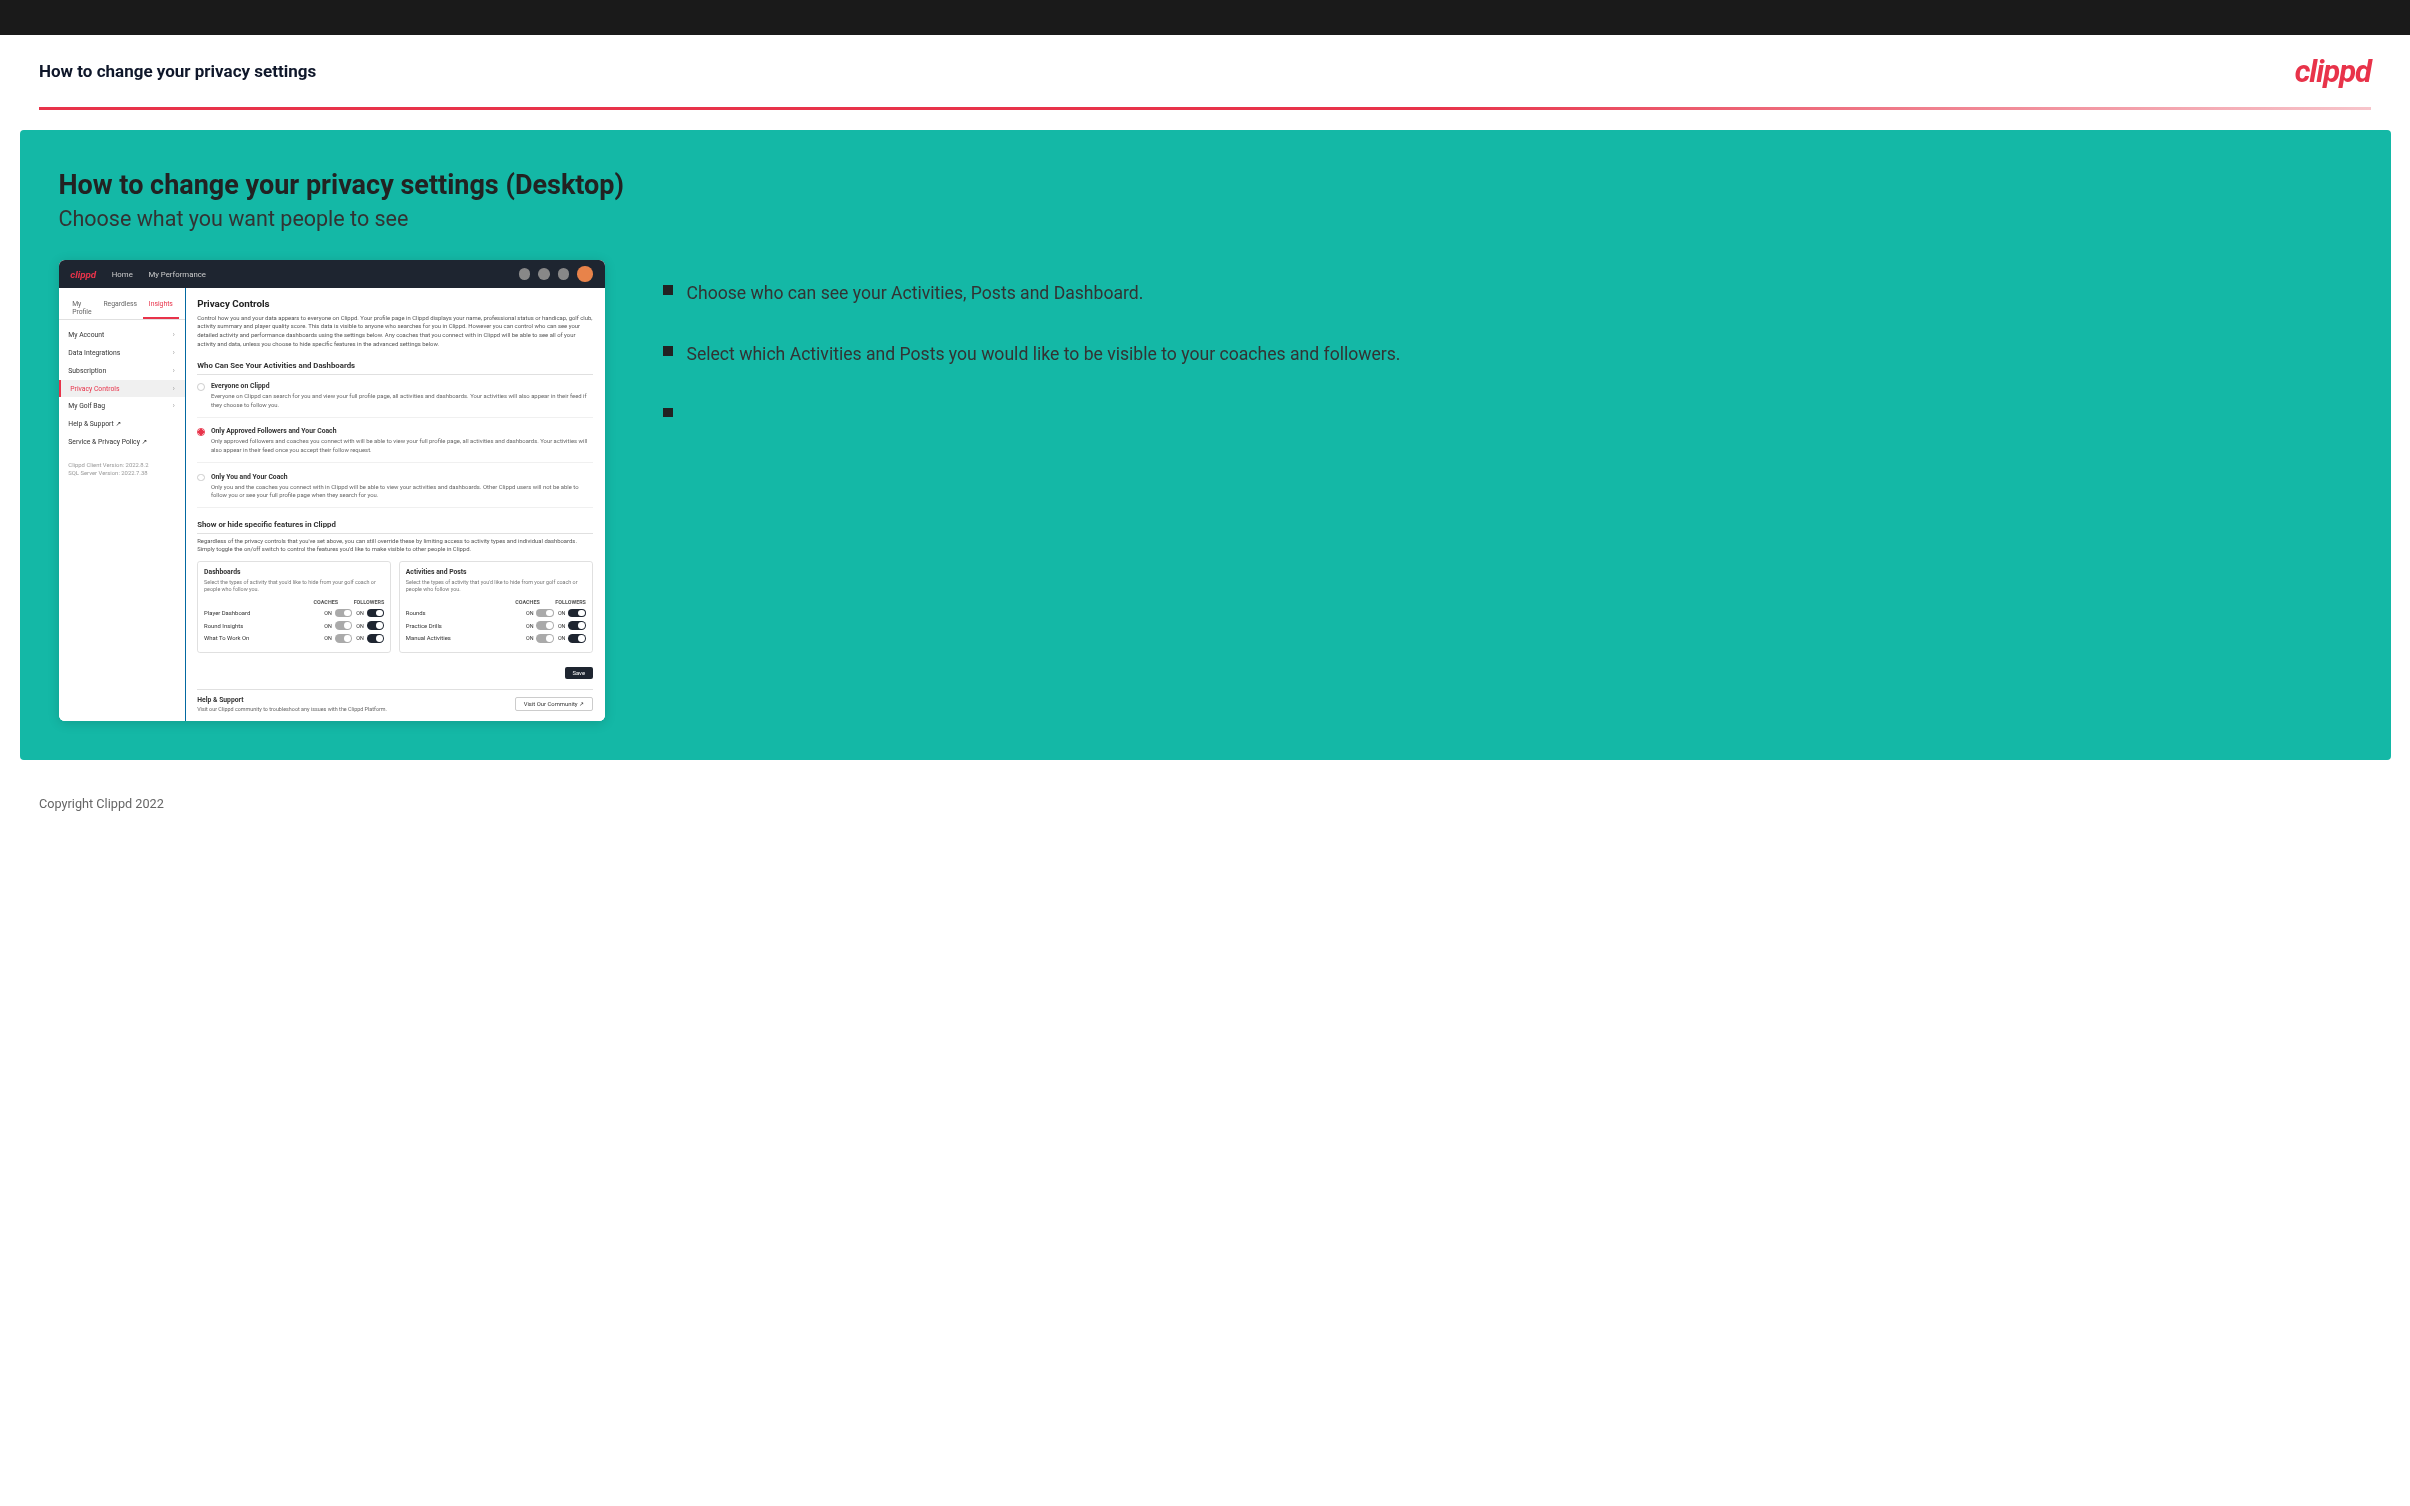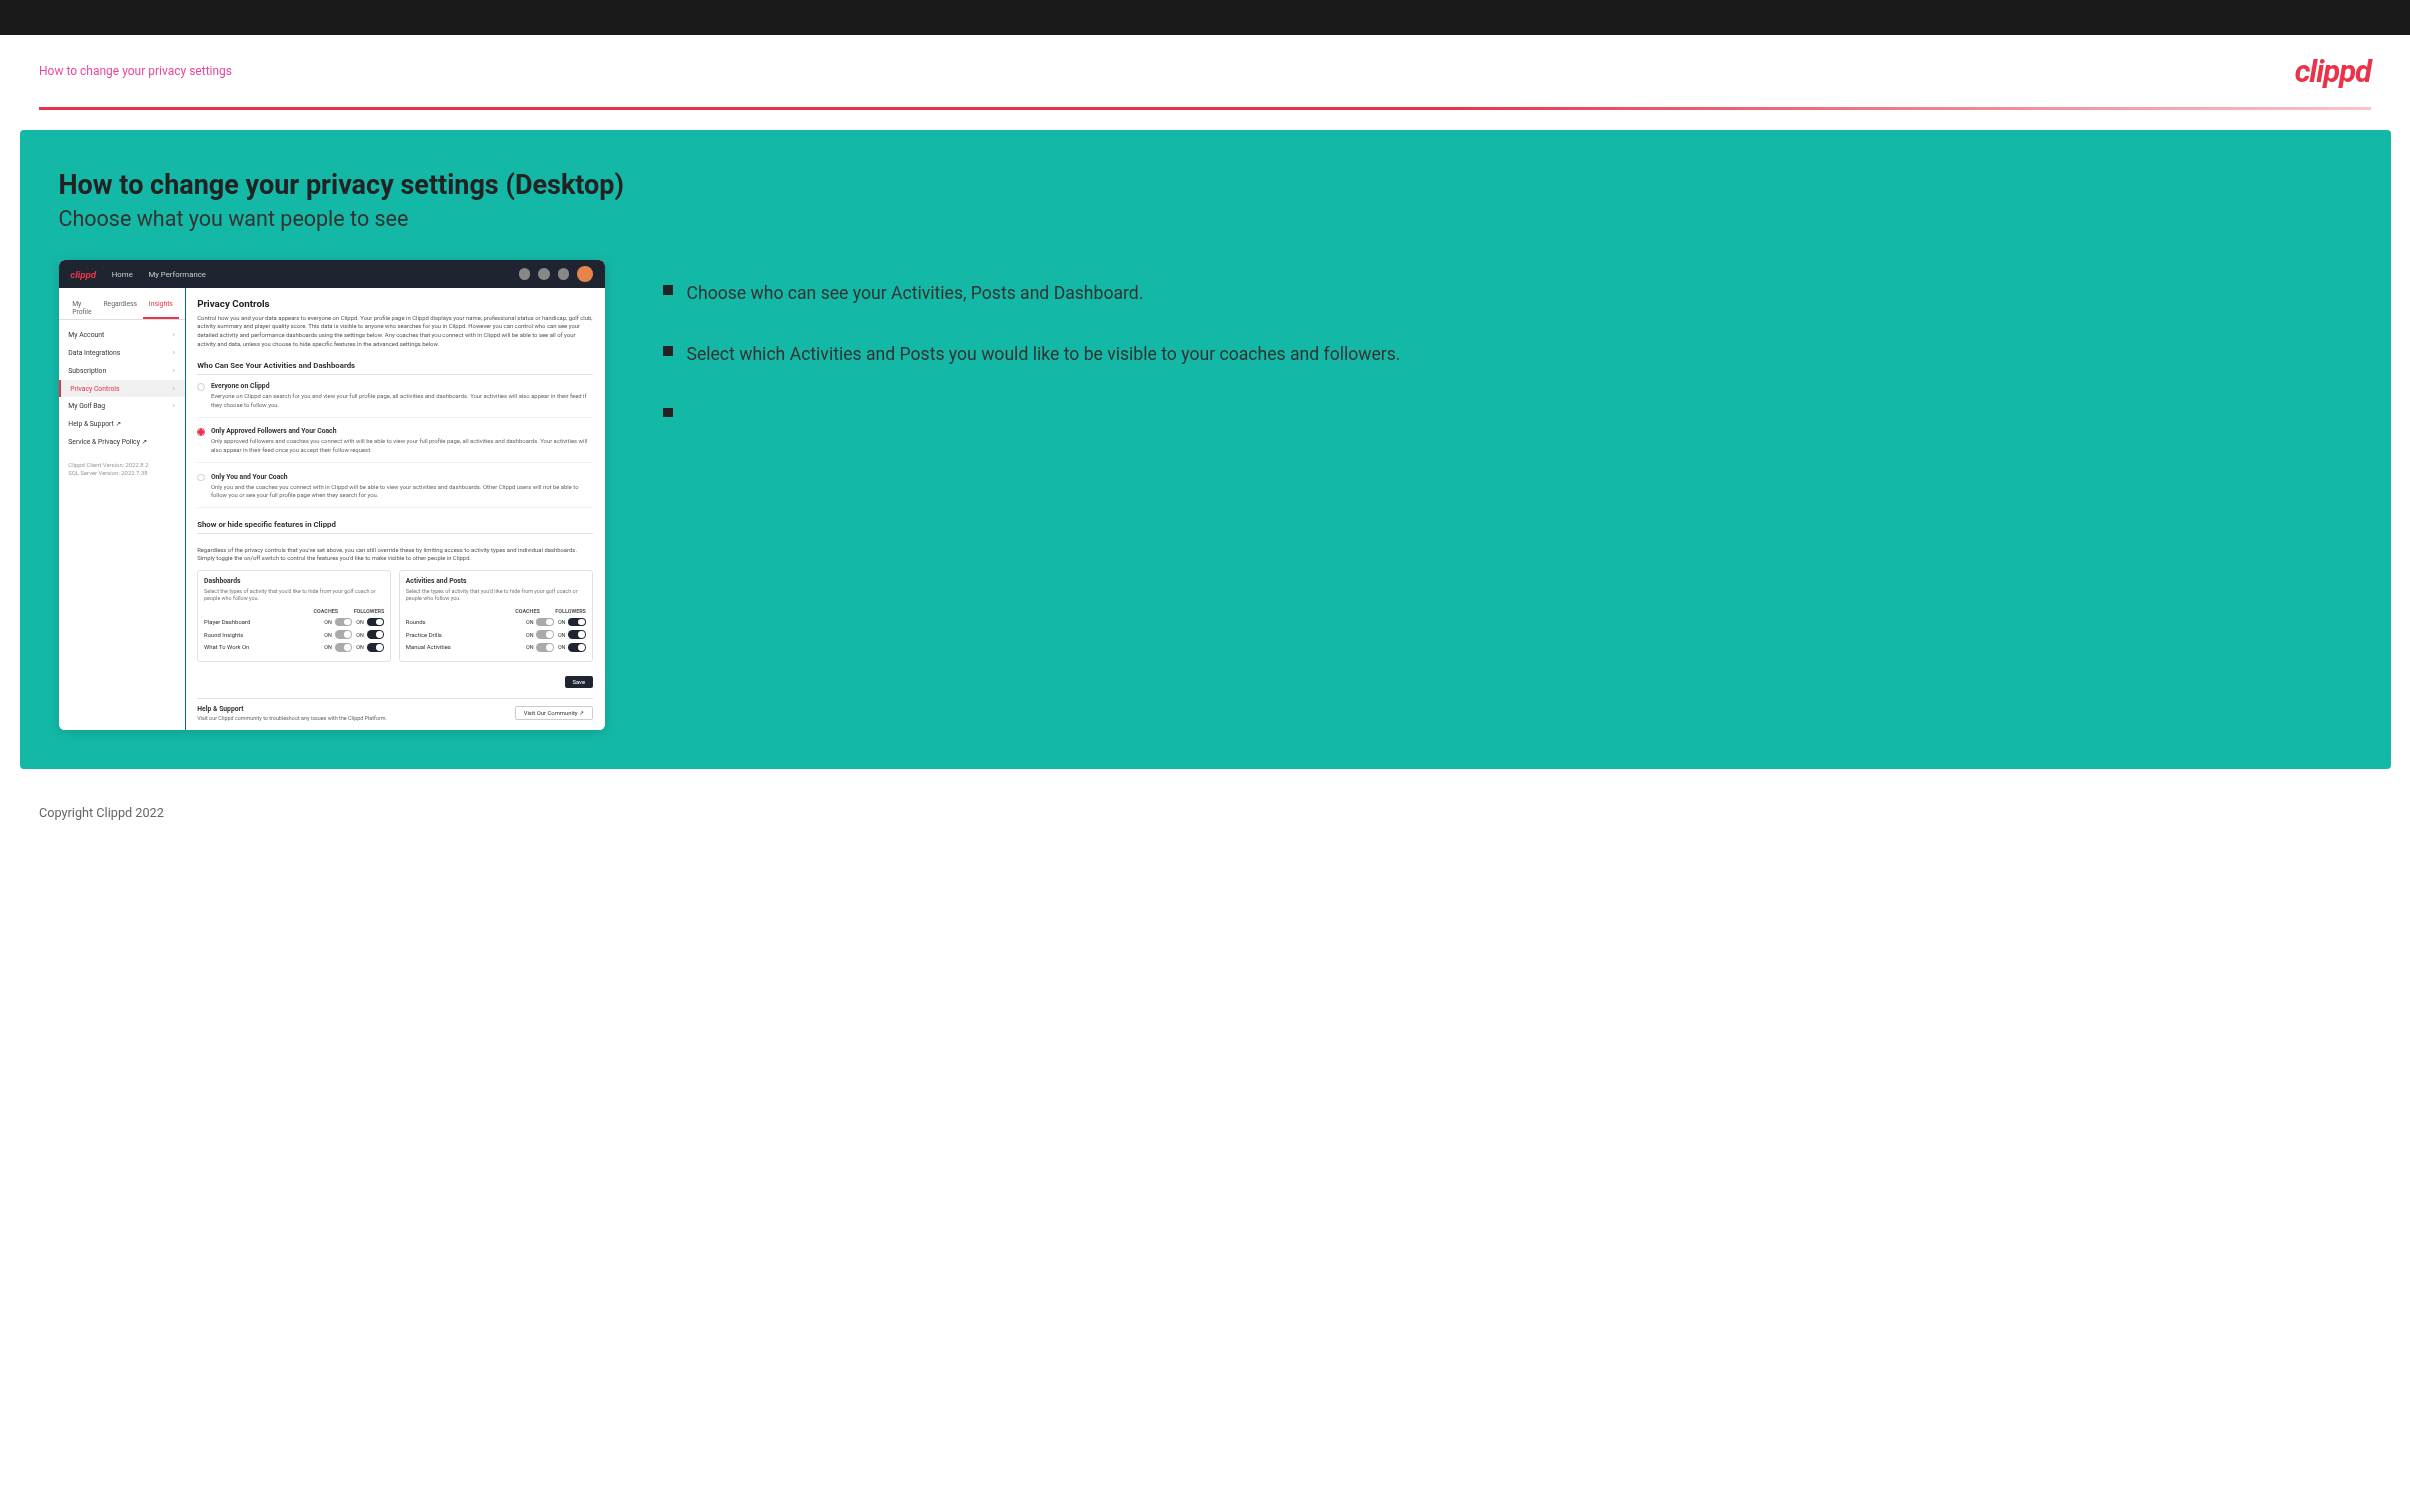--- a/index.html
+++ b/index.html
@@ -19,23 +19,23 @@
 
     
     .header {
       display: flex;
       align-items: center;
       justify-content: space-between;
       padding: 17.6px 39px;
       background: #fff;
     }
     .header-title {
-      font-size: 12px;
-      color: #ec4899;
-      font-weight: 400;
+      font-size: 17px;
+      color: #0f172a;
+      font-weight: 700;
     }
     .logo {
       font-size: 31px;
       font-weight: 700;
       color: #e8334a;
       font-style: italic;
       letter-spacing: -1px;
     }
 
     
@@ -232,21 +232,21 @@
       line-height: 1.4;
     }
 
     .mock-show-hide-section {
       margin-top: 11.7px;
     }
     .mock-show-hide-title {
       font-size: 7.8px;
       font-weight: 700;
       color: #333;
-      margin-bottom: 12px;
+      margin-bottom: 3px;
       border-bottom: 1px solid #e0e0e0;
       padding-bottom: 3.9px;
     }
     .mock-show-hide-desc {
       font-size: 5.9px;
       color: #555;
       line-height: 1.4;
       margin-bottom: 7.8px;
     }
 

